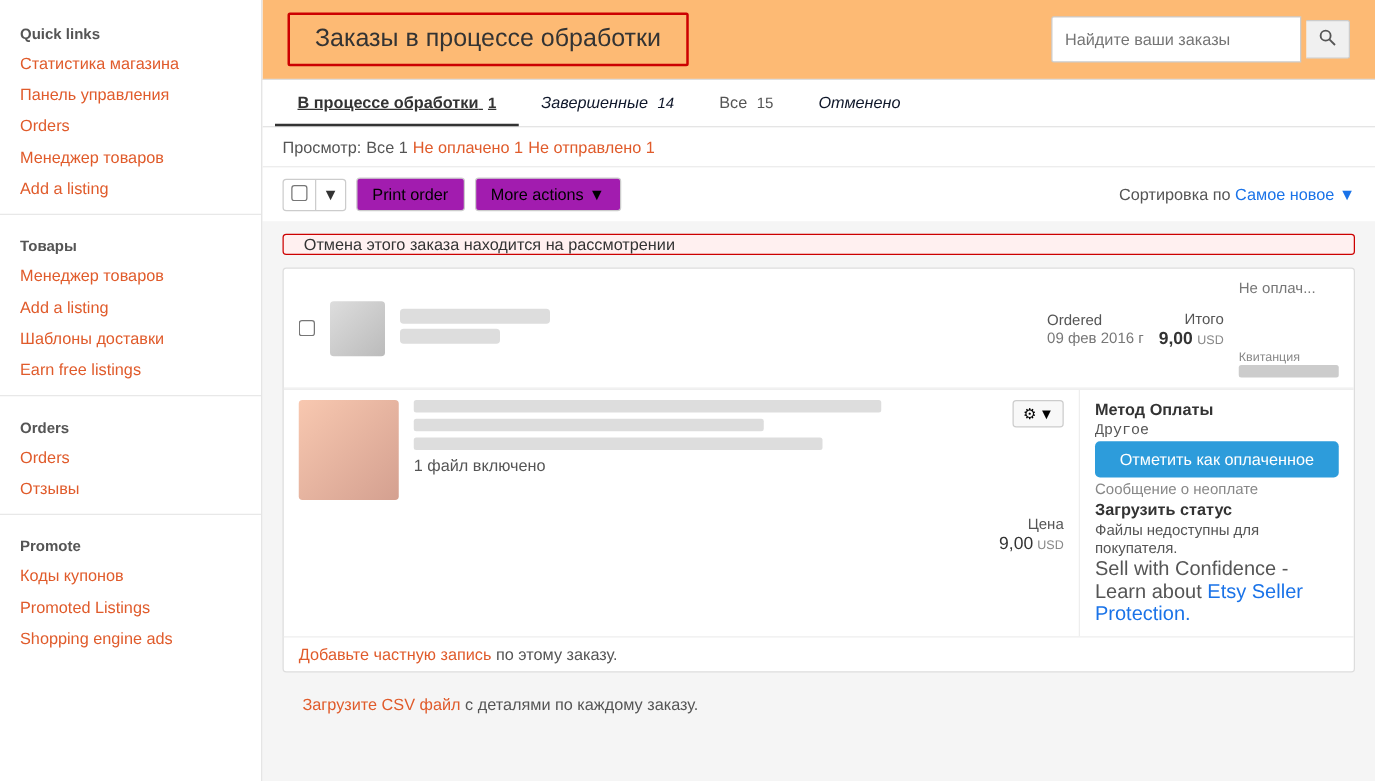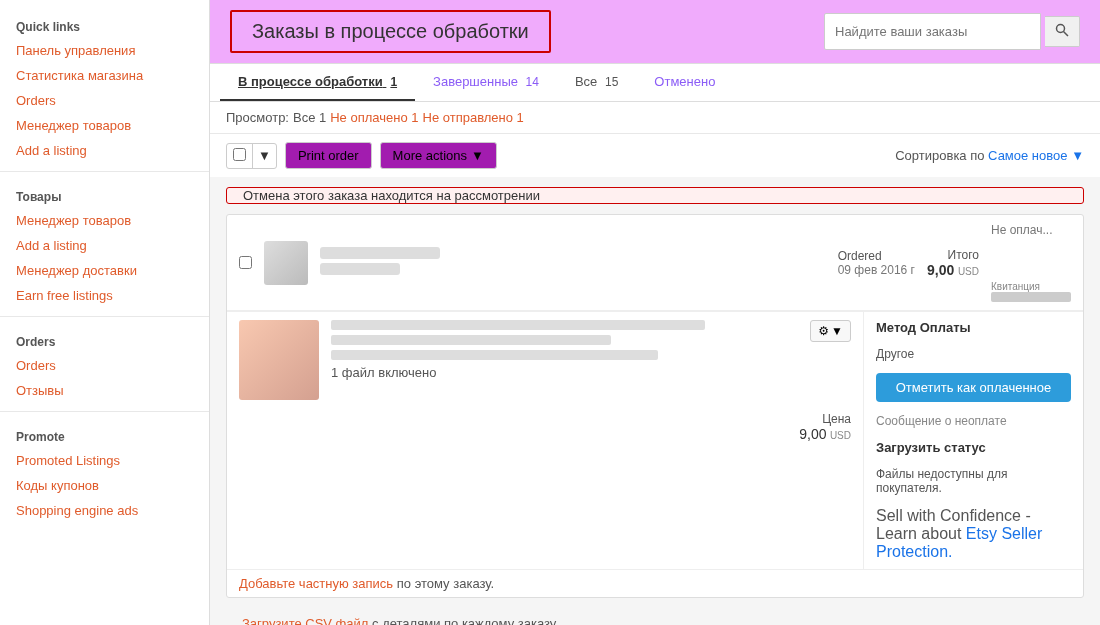--- a/index.html
+++ b/index.html
@@ -39,42 +39,42 @@
       overflow-y: auto;
       padding: 0;
     }
 
     
     .page-header {
       display: flex;
       align-items: center;
       justify-content: space-between;
       padding: 10px 20px;
-      background: #f0abfc;
+      background: #fdba74;
       border-bottom: 1px solid #ddd;
     }
     .page-title-box {
       border: 2px solid #cc0000;
       padding: 8px 20px;
       border-radius: 2px;
     }
     .page-title-text {
       font-size: 20px;
       font-weight: normal;
       color: #333;
     }
     .search-area {
       display: flex;
       align-items: center;
       gap: 4px;
     }
     .search-input {
       border: 1px solid #ccc;
       padding: 10px 10px;
-      width: 217px;
+      width: 200px;
       font-size: 13px;
       border-radius: 2px 0 0 2px;
       outline: none;
     }
     .search-button {
       background: #f0f0f0;
       border: 1px solid #ccc;
       border-left: none;
       padding: 6px 10px;
       cursor: pointer;
@@ -95,21 +95,21 @@
       font-size: 13px;
       border-bottom: 2px solid transparent;
       white-space: nowrap;
     }
     .tab.active {
       color: #333;
       border-bottom-color: #333;
       font-weight: bold;
       text-decoration: underline;
     }
-    .tab.blue { color: #8b5cf6; }
+    .tab.blue { color: #0f172a; font-style: italic; }
     .tab-count { font-size: 12px; margin-left: 4px; }
 
     
     .filter-row {
       display: flex;
       align-items: center;
       padding: 8px 16px;
       background: #fff;
       border-bottom: 1px solid #e8e8e8;
       gap: 4px;
@@ -255,24 +255,24 @@
       gap: 2px;
     }
 
     .order-right-panel {
       width: 220px;
       flex-shrink: 0;
       border-left: 1px solid #eee;
       padding: 8px 12px;
       display: flex;
       flex-direction: column;
-      gap: 12px;
+      gap: 2px;
     }
     .panel-section-title { font-size: 13px; font-weight: bold; color: #333; }
-    .panel-text { font-size: 12px; color: #555; }
+    .panel-text { font-size: 12px; color: #555; font-family: Liberation Mono, monospace; }
     .mark-paid-btn {
       background: #2d9cdb;
       color: #fff;
       border: none;
       padding: 7px 12px;
       border-radius: 4px;
       cursor: pointer;
       font-size: 13px;
       text-align: center;
     }
@@ -320,39 +320,39 @@
     }
     .order-left { flex: 1; }
   </style>
 </head>
 <body>
 
 <div class="layout">
 
   <nav class="sidebar">
     <div class="sidebar-section-title">Quick links</div>
+    <a class="sidebar-link">Статистика магазина</a>
     <a class="sidebar-link">Панель управления</a>
-    <a class="sidebar-link">Статистика магазина</a>
     <a class="sidebar-link">Orders</a>
     <a class="sidebar-link">Менеджер товаров</a>
     <a class="sidebar-link">Add a listing</a>
     <hr class="sidebar-divider">
     <div class="sidebar-section-title">Товары</div>
     <a class="sidebar-link">Менеджер товаров</a>
     <a class="sidebar-link">Add a listing</a>
-    <a class="sidebar-link">Менеджер доставки</a>
+    <a class="sidebar-link">Шаблоны доставки</a>
     <a class="sidebar-link">Earn free listings</a>
     <hr class="sidebar-divider">
     <div class="sidebar-section-title">Orders</div>
     <a class="sidebar-link">Orders</a>
     <a class="sidebar-link">Отзывы</a>
     <hr class="sidebar-divider">
     <div class="sidebar-section-title">Promote</div>
+    <a class="sidebar-link">Коды купонов</a>
     <a class="sidebar-link">Promoted Listings</a>
-    <a class="sidebar-link">Коды купонов</a>
     <a class="sidebar-link">Shopping engine ads</a>
   </nav>
 
   <main class="main">
 
     <div class="page-header">
       <div class="page-title-box">
         <h1 class="page-title-text">Заказы в процессе обработки</h1>
       </div>
       <div class="search-area">

